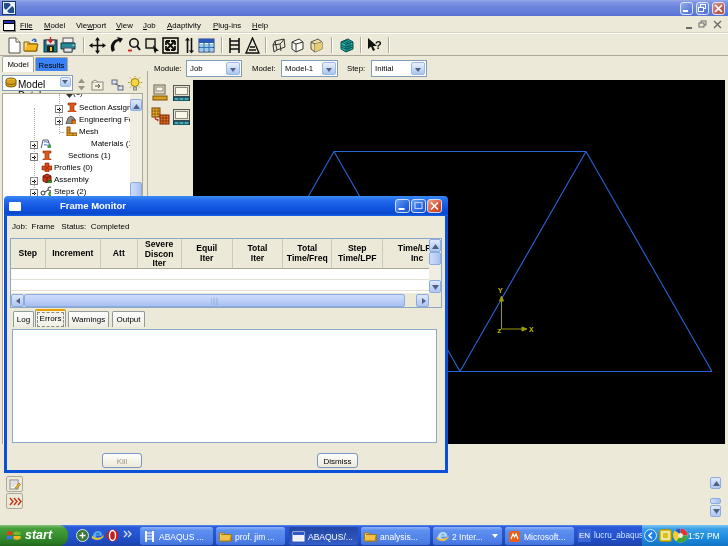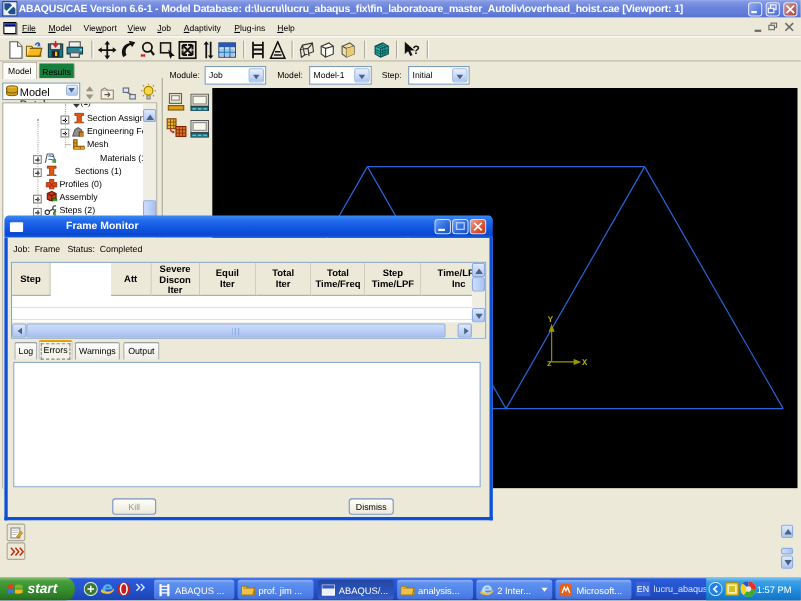--- a/index.html
+++ b/index.html
@@ -24,21 +24,21 @@
 .mdicon { position:absolute; left:3px; top:4px; width:12px; height:11px; background:#fff; border:1px solid #000; box-shadow:1px 1px 0 #888; }
 .mdicon div { height:3px; background:#2030b8; margin:0px; border-bottom:1px solid #000; }
 
 
 #toolbar { left:0; top:33px; width:728px; height:23px; background:#ece9d8; border-top:1px solid #fff; border-bottom:1px solid #aca899; }
 .tbi { position:absolute; top:3px; width:17px; height:17px; }
 .tbsep { position:absolute; top:3px; width:1px; height:16px; background:#aca899; box-shadow:1px 0 0 #fff; }
 
 
 #modrow { left:0; top:56px; width:728px; height:24px; background:#ece9d8; }
-.tab { position:absolute; top:1px; height:15px; background:#15803d; border:1px solid #aca899; border-bottom:none; border-radius:2px 2px 0 0; font-size:7.8px; text-align:center; padding-top:3px; }
+.tab { position:absolute; top:1px; height:15px; background:#3b82f6; border:1px solid #aca899; border-bottom:none; border-radius:2px 2px 0 0; font-size:7.8px; text-align:center; padding-top:3px; }
 .tab.active { background:#fcfbf8; height:16px; top:0px; z-index:2; }
 .mlabel { position:absolute; top:8px; font-size:7.8px; }
 .combo { position:absolute; top:4px; height:17px; background:#fff; border:1px solid #7f9db9; font-size:7.8px; padding:3px 0 0 3px; }
 .combo .arr { position:absolute; right:1px; top:1px; width:14px; height:13px; background:linear-gradient(180deg,#e8f0fd 0%,#cbdcf8 50%,#a8c4ee 100%); border:1px solid #9db9dd; border-radius:2px; }
 .combo .arr:after { content:""; position:absolute; left:3px; top:5px; border:3px solid transparent; border-top:4px solid #4d6185; }
 
 
 #treepanel { left:0; top:71px; width:148px; height:374px; background:#ece9d8; border-right:1px solid #aca899; }
 #treecombo { position:absolute; left:2px; top:4px; width:71px; height:16px; background:#fff; border:1px solid #7f9db9; font-size:10px; }
 #treebox { position:absolute; left:2px; top:22px; width:141px; height:352px; background:#fff; border:1px solid #aca899; overflow:hidden; }
@@ -97,21 +97,20 @@
 </head>
 <body>
 
 <div id="titlebar" class="abs">
   <svg class="abs" style="left:2px;top:1px" width="14" height="14">
       <rect x="0" y="0" width="14" height="14" fill="#1a3a6a"></rect>
       <rect x="1" y="1" width="12" height="12" fill="#e8eef8"></rect>
       <path d="M2 2 L7 2 L12 7 L12 12 L7 12 L2 7 Z" fill="#1f4f8f"></path>
       <path d="M3 11 L11 3" stroke="#fff" stroke-width="1.6"></path>
     </svg>
-  <div class="ttext">ABAQUS/CAE Version 6.6-1 - Model Database: d:\lucru\lucru_abaqus_fix\fin_laboratoare_master_Autoliv\overhead_hoist.cae [Viewport: 1]</div>
   <div class="capbtn b1" style="left:680px;">
       <svg width="11" height="11">
         <rect x="2" y="7" width="5" height="2" fill="#fff"></rect>
       </svg>
     </div>
   <div class="capbtn b1" style="left:696px;">
       <svg width="11" height="11">
         <rect x="3.5" y="1.5" width="5" height="4" fill="none" stroke="#fff"></rect>
         <rect x="1.5" y="4.5" width="5" height="4" fill="#5a78dc" stroke="#fff"></rect>
       </svg>
@@ -430,20 +429,21 @@
     <span class="dbtn b1" style="left:407px;"><svg width="13" height="12">
           <rect x="3" y="2.5" width="7" height="6" fill="none" stroke="#b8ccf4" stroke-width="1.2"></rect>
         </svg></span>
     <span class="dbtn bc" style="left:423px;"><svg width="13" height="12">
           <path d="M3 2.5 L10 9.5 M10 2.5 L3 9.5" stroke="#fff" stroke-width="1.6"></path>
         </svg></span>
   </div>
   <div style="position:absolute;left:5px;top:6px;font-size:8px;">Job:&nbsp; Frame&nbsp;&nbsp; Status:&nbsp; Completed</div>
   <div id="dlgtable">
     <div class="th" style="left:0px;width:34.5px;padding-top:10px;">Step</div>
+    <div class="th" style="left:34.5px;width:55.5px;padding-top:10px;">Increment</div>
     <div class="th" style="left:90px;width:36.6px;padding-top:10px;">Att</div>
     <div class="th" style="left:126.6px;width:44.2px;padding-top:1px;">Severe<br>Discon<br>Iter</div>
     <div class="th" style="left:170.8px;width:50.8px;padding-top:5px;">Equil<br>Iter</div>
     <div class="th" style="left:221.6px;width:50.7px;padding-top:5px;">Total<br>Iter</div>
     <div class="th" style="left:272.3px;width:49px;padding-top:5px;">Total<br>Time/Freq</div>
     <div class="th" style="left:321.3px;width:50.8px;padding-top:5px;">Step<br>Time/LPF</div>
     <div class="th" style="left:372.1px;width:68px;padding-top:5px;border-right:none;">Time/LPF<br>Inc</div>
     <div style="position:absolute;left:0;top:30px;width:418px;height:11px;border-bottom:1px solid #e4e0d4;"></div>
     <div style="position:absolute;left:0;top:41px;width:418px;height:11px;border-bottom:1px solid #e4e0d4;"></div>
     <div style="position:absolute;left:0;top:54px;width:430px;height:14px;background:#ece9d8;"></div>

